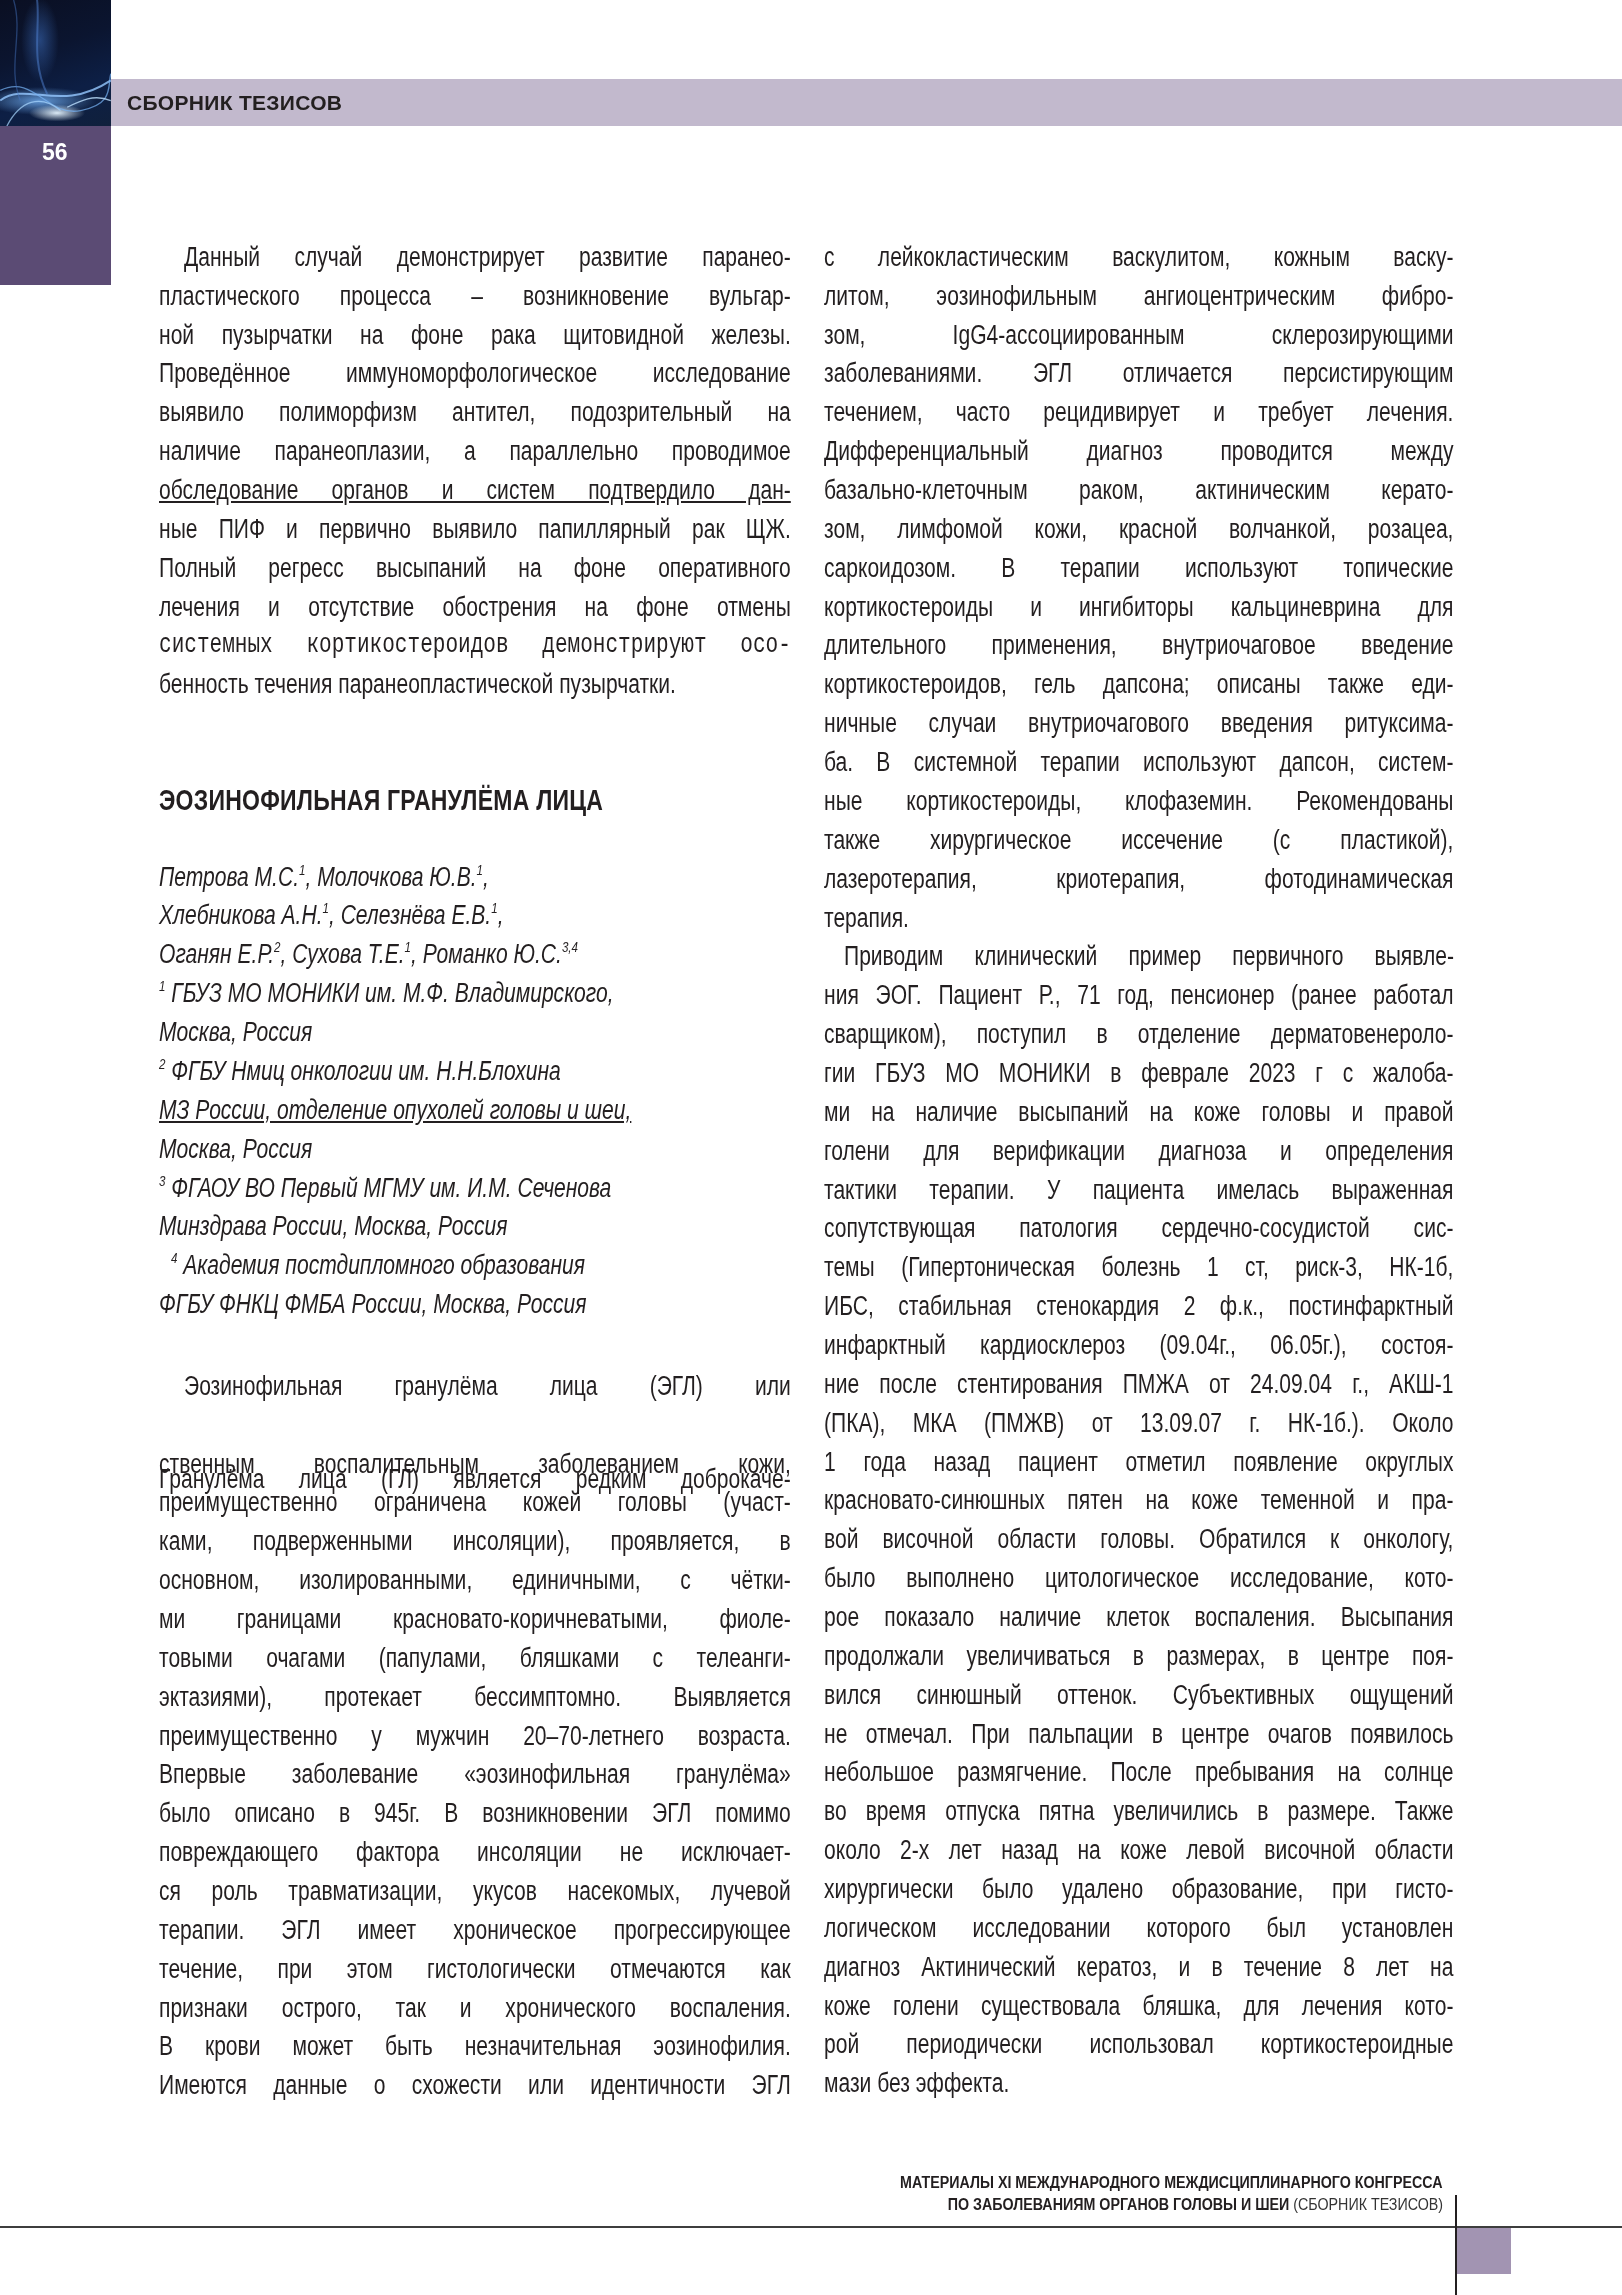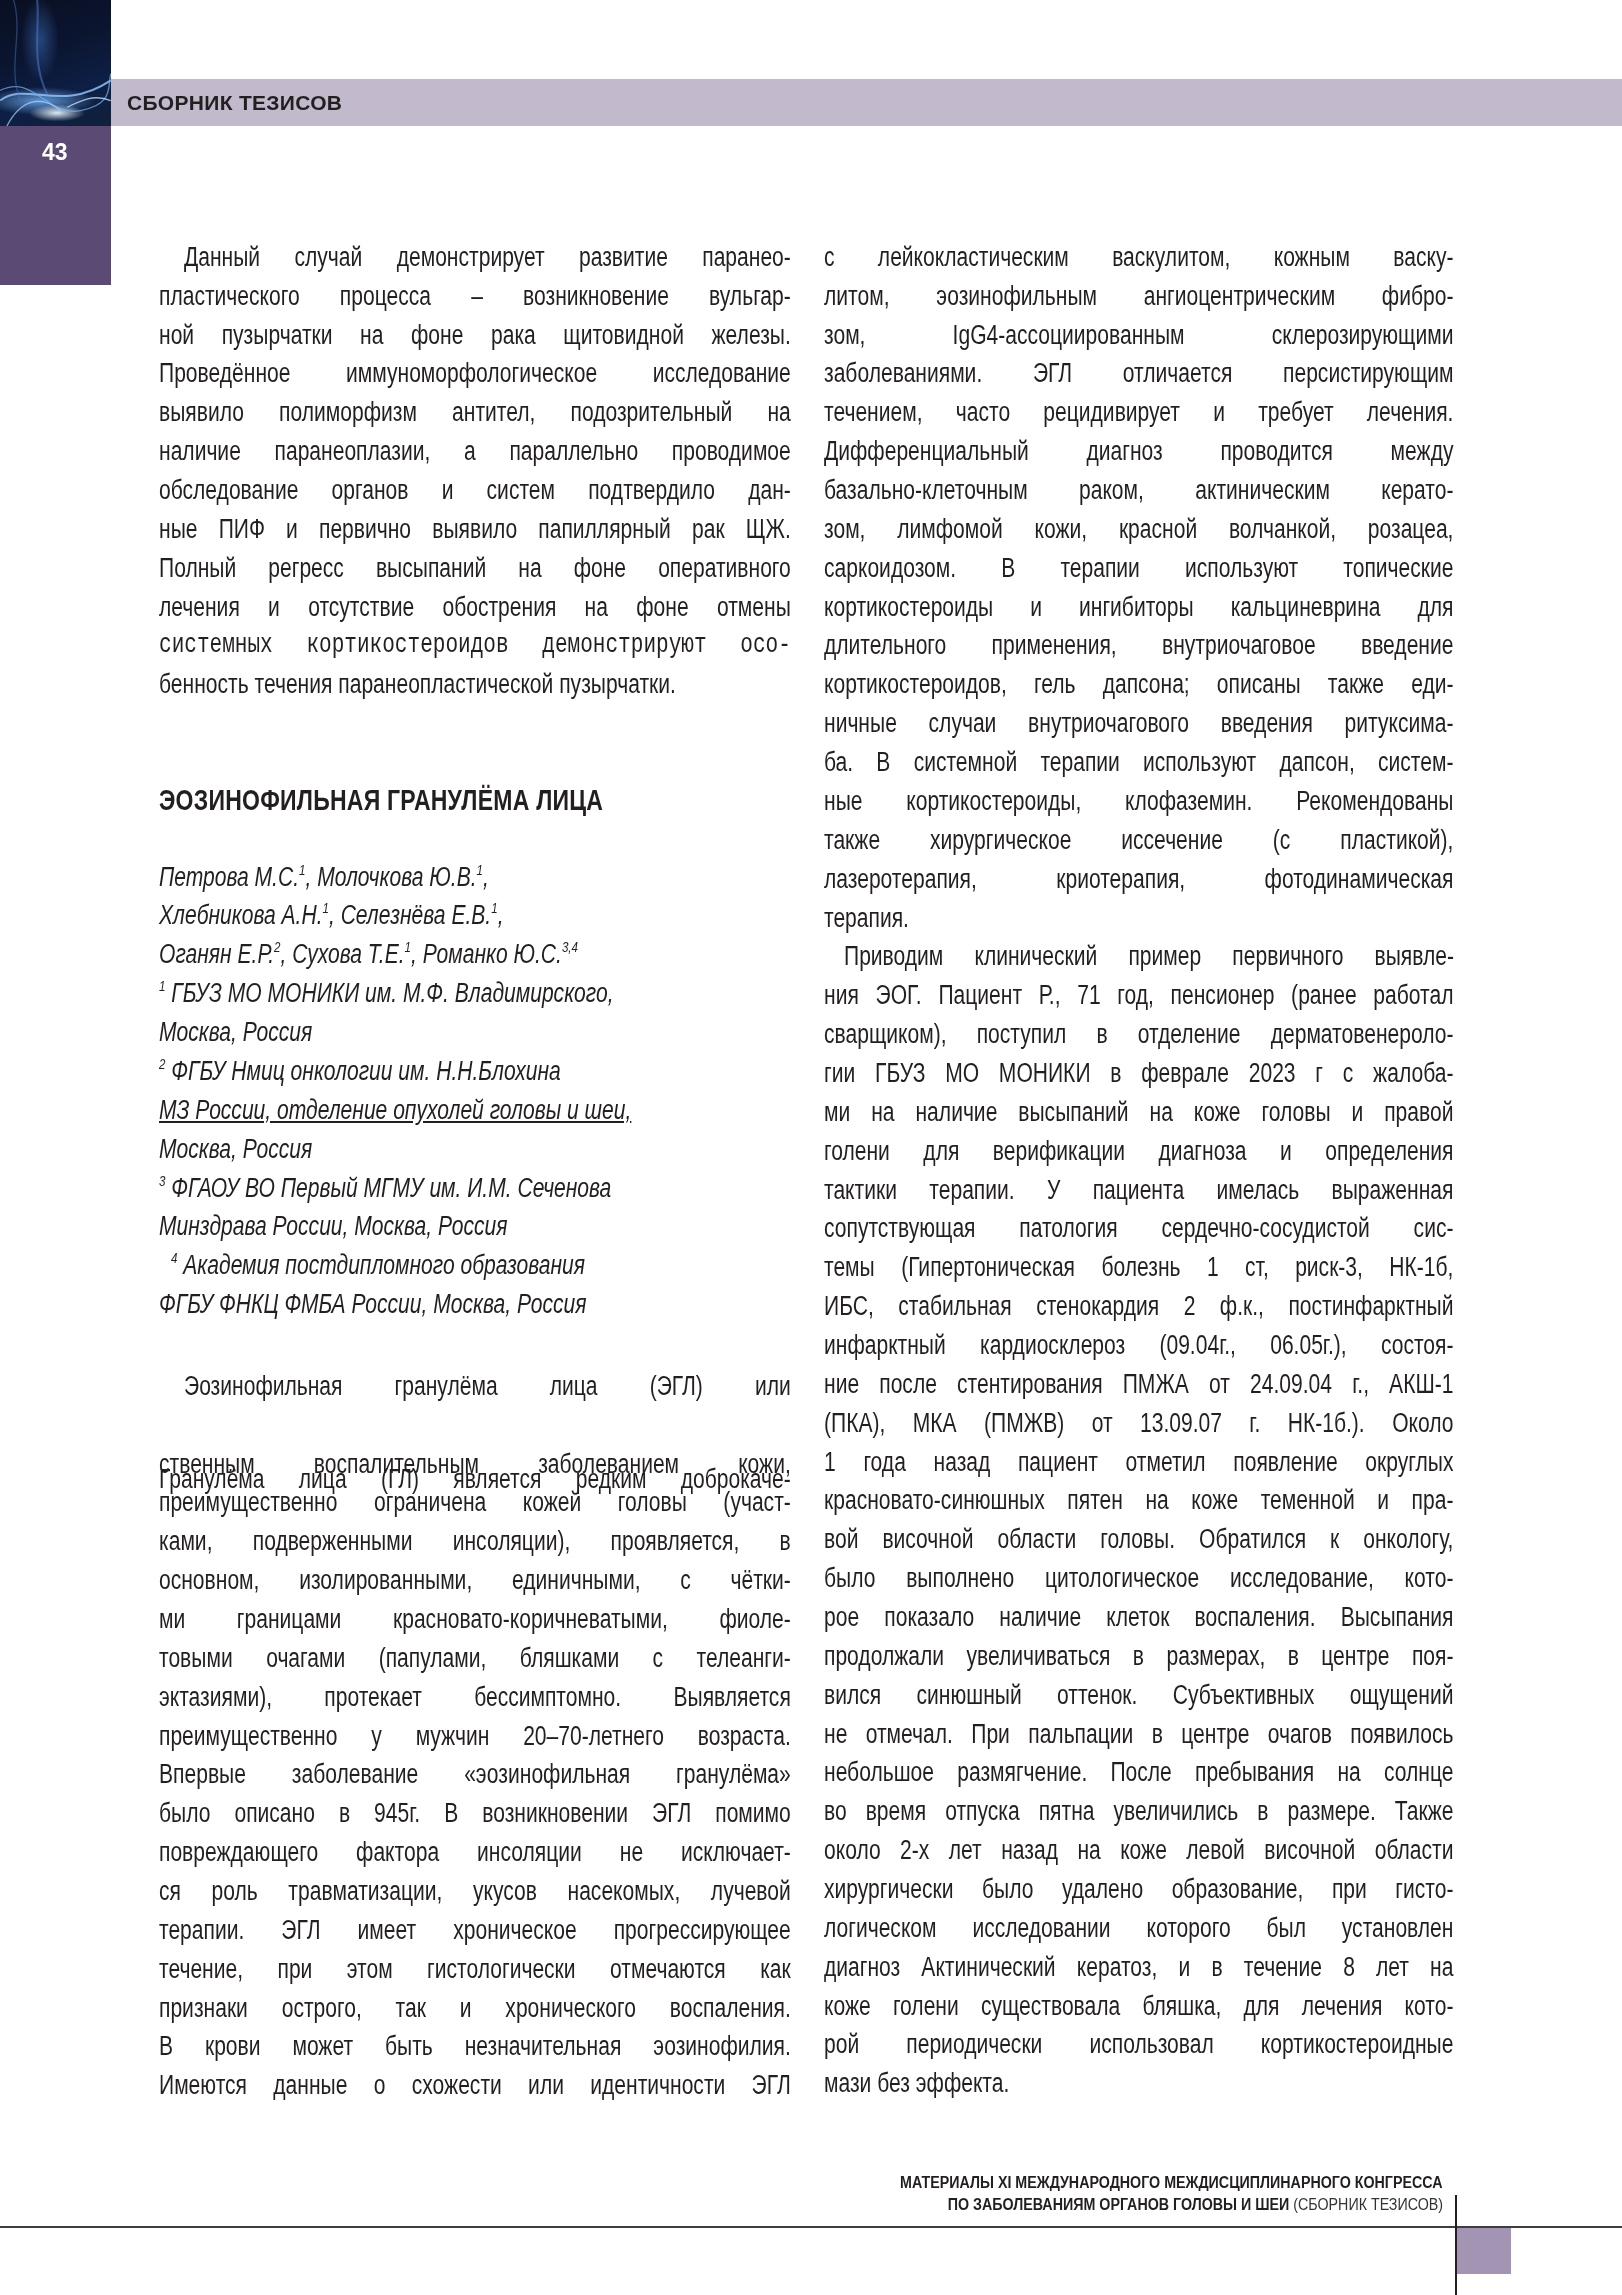--- a/index.html
+++ b/index.html
@@ -57,21 +57,21 @@
     <path d="M10 188 C30 150, 60 140, 90 165" stroke="rgba(170,215,255,0.7)" stroke-width="2" fill="none"></path>
     <path d="M55 0 C60 40, 45 90, 70 140" stroke="rgba(80,130,210,0.5)" stroke-width="3" fill="none"></path>
     <path d="M20 0 C35 50, 10 100, 30 150" stroke="rgba(70,120,200,0.45)" stroke-width="2" fill="none"></path>
     <path d="M100 160 C120 150, 140 140, 165 150" stroke="rgba(190,225,255,0.8)" stroke-width="2" fill="none"></path>
   </svg>
 </div>
 
 <div class="header-band"></div>
 <div class="header-title">СБОРНИК ТЕЗИСОВ</div>
 <div class="side-tab"></div>
-<div class="page-number">43</div>
+<div class="page-number">56</div>
 
 <div class="col col-left">
   <div id="intro-para">
       <div class="ln" style="top: 238px; left: 25px;">
         <span class="inner" style="width: 778px; transform: scaleX(0.78);">Данный случай демонстрирует развитие паранео-</span>
       </div>
       <div class="ln" style="top: 277px; left: 0px;">
         <span class="inner" style="width: 810px; transform: scaleX(0.78);">пластического процесса – возникновение вульгар-</span>
       </div>
       <div class="ln" style="top: 316px; left: 0px;">
@@ -79,21 +79,21 @@
       </div>
       <div class="ln" style="top: 354px; left: 0px;">
         <span class="inner" style="width: 810px; transform: scaleX(0.78);">Проведённое иммуноморфологическое исследование</span>
       </div>
       <div class="ln" style="top: 393px; left: 0px;">
         <span class="inner" style="width: 810px; transform: scaleX(0.78);">выявило полиморфизм антител, подозрительный на</span>
       </div>
       <div class="ln" style="top: 432px; left: 0px;">
         <span class="inner" style="width: 810px; transform: scaleX(0.78);">наличие паранеоплазии, а параллельно проводимое</span>
       </div>
-      <div class="ln" style="top: 471px; left: 0px;">
+      <div class="ln" style="top: 471px; left: 0px; text-decoration: underline;">
         <span class="inner" style="width: 810px; transform: scaleX(0.78);">обследование органов и систем подтвердило дан-</span>
       </div>
       <div class="ln" style="top: 510px; left: 0px;">
         <span class="inner" style="width: 810px; transform: scaleX(0.78);">ные ПИФ и первично выявило папиллярный рак ЩЖ.</span>
       </div>
       <div class="ln" style="top: 549px; left: 0px;">
         <span class="inner" style="width: 810px; transform: scaleX(0.78);">Полный регресс высыпаний на фоне оперативного</span>
       </div>
       <div class="ln" style="top: 588px; left: 0px;">
         <span class="inner" style="width: 810px; transform: scaleX(0.78);">лечения и отсутствие обострения на фоне отмены</span>

